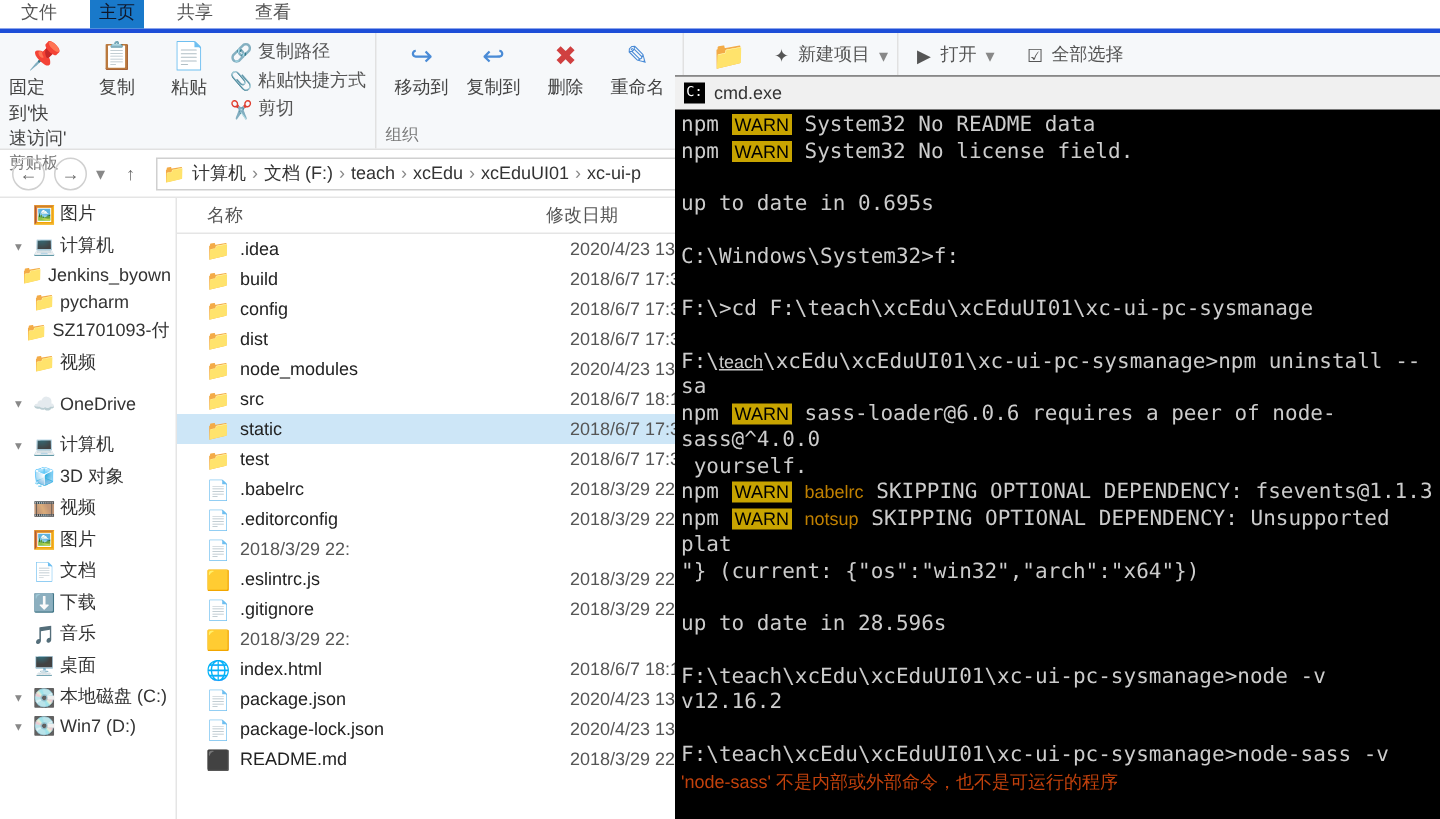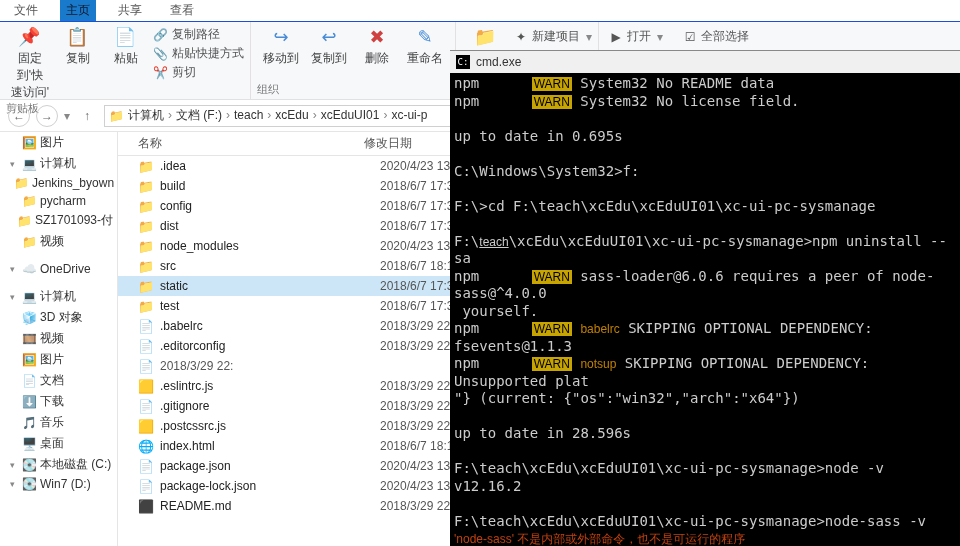--- a/index.html
+++ b/index.html
@@ -1,19 +1,19 @@
 <!DOCTYPE html>
 <html><head>
 <meta charset="utf-8">
 <style>
 * { margin: 0; padding: 0; box-sizing: border-box; font-family: "Microsoft YaHei", sans-serif; font-size: 12px; }
 body { width: 960px; height: 546px; background: #fff; overflow: hidden; position: relative; }
 
 
-.ribbon-tabs { height: 22px; display: flex; align-items: flex-end; border-bottom: 1px solid #1d4ed8; padding-left: 8px; gap: 16px; font-size: 13px; }
+.ribbon-tabs { height: 22px; display: flex; align-items: flex-end; border-bottom: 3px solid #1d4ed8; padding-left: 8px; gap: 16px; font-size: 13px; }
 .ribbon-tabs span { padding: 2px 6px; color: #555; }
 .ribbon-tabs .active { background: #1979ca; color: #0f172a; }
 
 .ribbon { height: 78px; background: #f6f8fa; border-bottom: 1px solid #e1e1e1; display: flex; }
 .rgroup { display: flex; flex-direction: column; justify-content: space-between; padding: 4px 6px 2px; border-right: 1px solid #e1e1e1; }
 .rgroup .btns { display: flex; align-items: flex-start; }
 .big-btn { display: flex; flex-direction: column; align-items: center; justify-content: flex-start; width: 48px; gap: 2px; color: #444; font-size: 11px; }
 .big-btn .ic { width: 22px; height: 22px; display: flex; align-items: center; justify-content: center; font-size: 18px; color: #4a8bd6; }
 .small-stack { display: flex; flex-direction: column; gap: 2px; font-size: 11px; color: #555; padding-left: 4px; }
 .small-stack div { display: flex; align-items: center; gap: 4px; }
@@ -45,41 +45,41 @@
 .frow .fic { width: 16px; height: 16px; margin-right: 6px; display: inline-flex; align-items: center; justify-content: center; font-size: 13px; }
 .folder-c { color: #e8b84a; }
 .frow .fname { width: 220px; }
 .frow .fdate { color: #555; }
 
 
 .cmd { position: absolute; top: 50px; left: 450px; width: 510px; height: 496px; background: #000; border-top: 1px solid #888; }
 .cmd-title { height: 22px; background: #f0f0f0; display: flex; align-items: center; gap: 6px; padding: 0 6px; font-size: 12px; color: #333; }
 .cmd-title .cic { width: 14px; height: 14px; background: #000; display:inline-flex; align-items:center; justify-content:center; color:#fff; font-size:9px; font-family: monospace;}
 .cmd-body { padding: 2px 4px; font-family: "NSimSun","SimSun",Consolas,monospace; font-size: 14px; color: #ccc; white-space: pre-wrap; line-height: 1.25; }
-.cmd-body .w { background: #c8a400; color: #000; padding: 0 2px; margin-left: 44px; }
+.cmd-body .w { background: #c8a400; color: #000; padding: 0 2px; }
 .cmd-body .o { color: #c08000; }
 .cmd-body .cn { color: #c2410c; }
 .cmd-body u { text-decoration: underline; }
 </style>
 </head>
 <body>
 
 <div class="ribbon-tabs">
   <span>文件</span>
   <span class="active">主页</span>
   <span>共享</span>
   <span>查看</span>
 </div>
 
 <div class="ribbon">
   <div class="rgroup">
     <div class="btns">
       <div class="big-btn">
         <span class="ic">📌</span>
-        <span style="white-space:pre-line;text-align:center">固定到'快
+        <span style="white-space:pre-line;">固定到'快
 速访问'</span>
       </div>
       <div class="big-btn">
         <span class="ic">📋</span>
         <span>复制</span>
       </div>
       <div class="big-btn">
         <span class="ic">📄</span>
         <span>粘贴</span>
       </div>
@@ -333,21 +333,20 @@
     <span class="fname">.eslintrc.js</span>
     <span class="fdate">2018/3/29 22:</span>
   </div>
         <div class="frow">
     <span class="fic ">📄</span>
     <span class="fname">.gitignore</span>
     <span class="fdate">2018/3/29 22:</span>
   </div>
         <div class="frow">
     <span class="fic ">🟨</span>
-    <span class="fname">.postcssrc.js</span>
     <span class="fdate">2018/3/29 22:</span>
   </div>
         <div class="frow">
     <span class="fic ">🌐</span>
     <span class="fname">index.html</span>
     <span class="fdate">2018/6/7 18:1</span>
   </div>
         <div class="frow">
     <span class="fic ">📄</span>
     <span class="fname">package.json</span>

